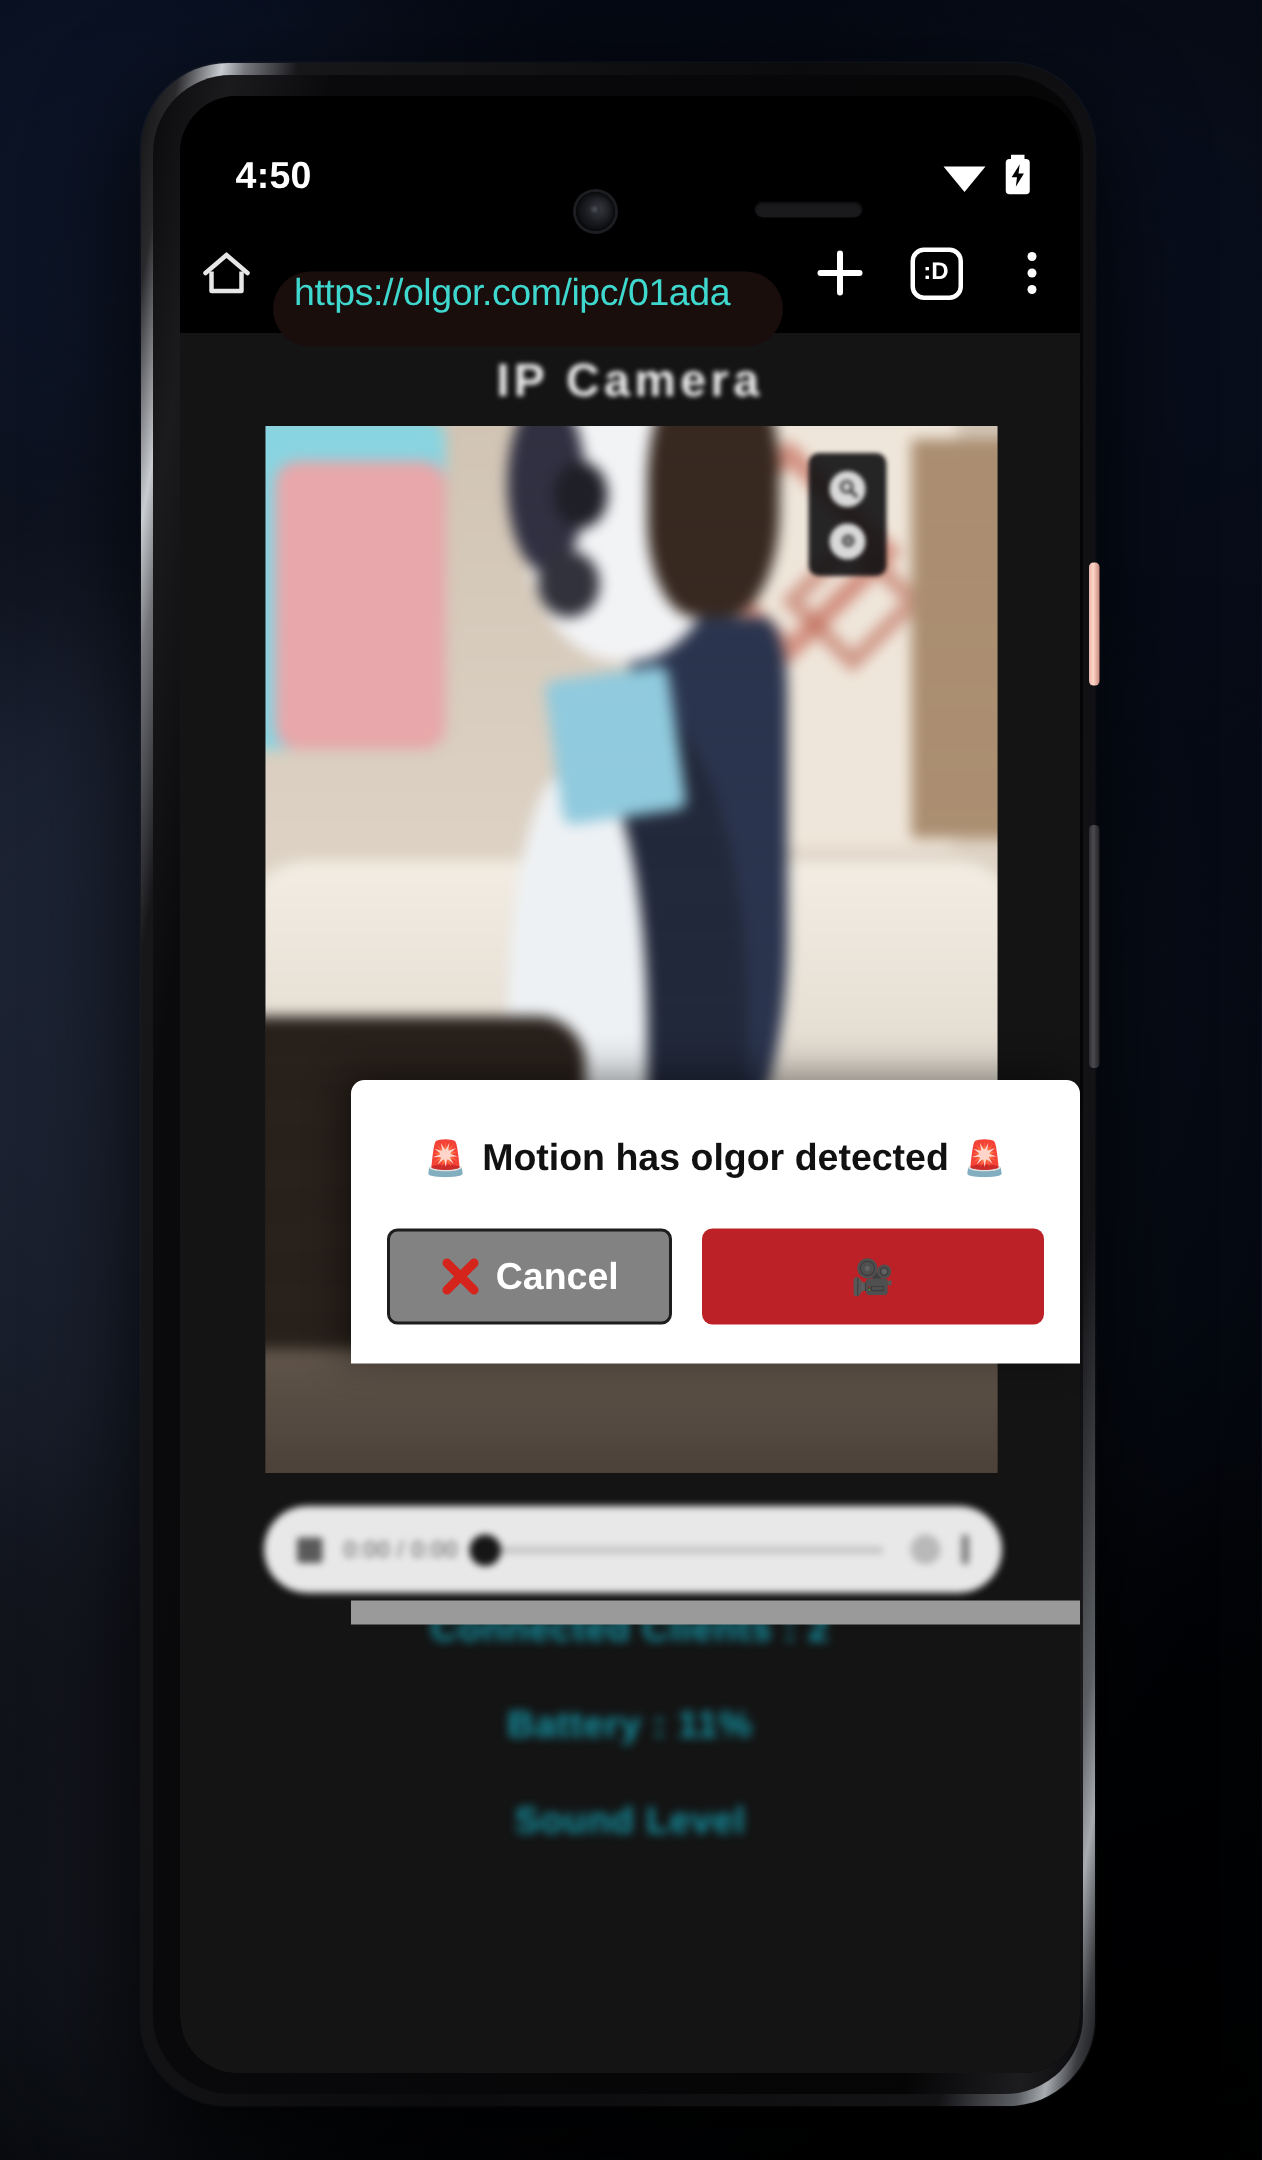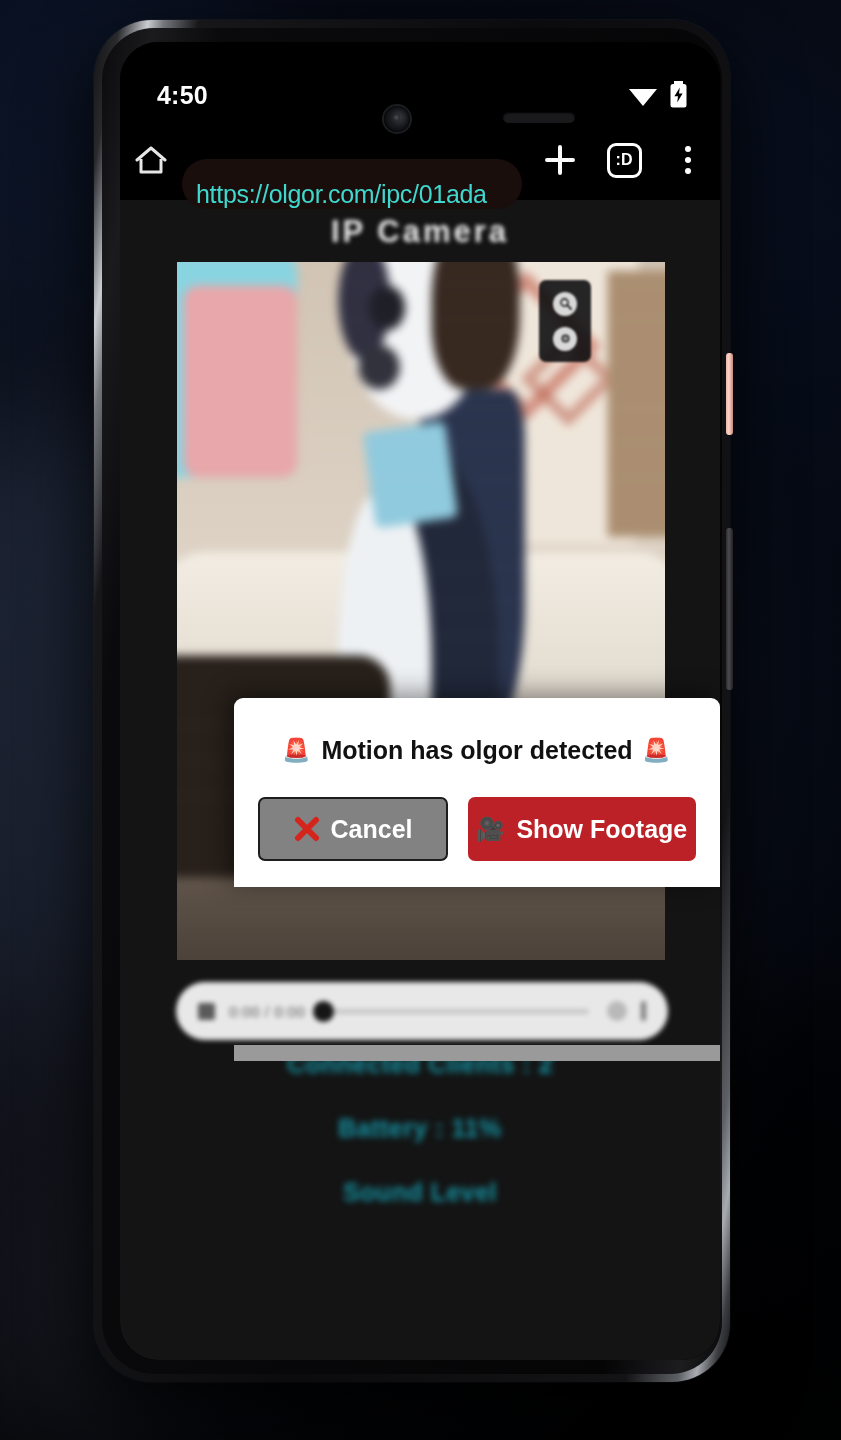--- a/index.html
+++ b/index.html
@@ -22,21 +22,21 @@
   .g7{ right:-160px; top:1020px;width:480px; height:480px; background:#03060c; }
   .g8{ left:130px; top:1330px;  width:700px; height:260px; background:#000208; opacity:.95; }
   .g9{ left:250px; top:-60px;   width:360px; height:240px; background:#060a14; }
   #bgvig{ position:absolute; inset:0;
     background:radial-gradient(ellipse 130% 90% at 20% 55%, rgba(90,105,140,.16), rgba(0,0,0,0) 62%),
                linear-gradient(160deg, rgba(6,10,22,.55), rgba(0,0,0,.9));
   }
 
   
   #phone{
-    position:absolute; left:94px; top:20px; width:636px; height:1362px;
+    position:absolute; left:94px; top:42px; width:636px; height:1362px;
     border-radius:58px;
     background:linear-gradient(100deg,#101012 0%,#2a2a2d 3%,#8d8f93 5%,#c9ccd0 6.2%,#75777c 8%,#17171a 12%,#0b0b0d 50%,#131316 88%,#5d6064 94%,#a8abb0 96%,#3a3c40 98%,#0c0c0e 100%);
     box-shadow:0 24px 70px rgba(0,0,0,.85), 0 0 0 1px rgba(255,255,255,.05);
   }
   #phone-inner{
     position:absolute; left:8px; top:8px; right:8px; bottom:8px;
     border-radius:52px;
     background:linear-gradient(100deg,#0a0a0c,#1b1b1e 6%,#0a0a0c 14%,#050506 86%,#1d1d20 95%,#08080a 100%);
   }
   #screen{
@@ -64,21 +64,21 @@
               padding:0 33px 10px 37px; z-index:20; }
   #clock{ color:#fff; font-size:25px; font-weight:700; letter-spacing:.2px; }
   #status-icons{ display:flex; align-items:flex-end; gap:12px; padding-bottom:2px; }
   .ic{ display:block; }
 
   
   #toolbar{ position:absolute; left:0; top:78px; width:100%; height:80px; background:#000;
             display:flex; align-items:center; z-index:20; }
   #home-btn{ width:62px; display:flex; justify-content:center; align-items:center; }
   #urlbar{ flex:1; height:50px; margin-right:6px; border-radius:26px;
-           background:#1a0e0c; display:flex; align-items:flex-end; padding:0 14px; overflow:hidden;margin-top:47px; }
+           background:#1a0e0c; display:flex; align-items:flex-start; padding:0 14px; overflow:hidden;margin-top:47px; }
   #urltext{ color:#3fd8cf; font-size:25px; white-space:nowrap; letter-spacing:-.3px; }
   .tbtn{ width:64px; height:64px; display:flex; align-items:center; justify-content:center; }
   #tabcount{ width:35px; height:35px; border:3px solid #fff; border-radius:9px;
              display:flex; align-items:center; justify-content:center;
              color:#fff; font-size:16px; font-weight:700; line-height:1; }
   .dots{ display:flex; flex-direction:column; gap:5px; align-items:center; }
   .dots i{ width:6px; height:6px; border-radius:50%; background:#fff; display:block; }
 
   
   #page{ position:absolute; left:0; top:158px; width:100%; bottom:0;
@@ -301,19 +301,18 @@
       </div>
       <div id="dialog-buttons">
         <div class="dbtn" id="btn-cancel">
           <svg width="26" height="26" viewBox="0 0 26 26">
             <path d="M4 4 L22 22 M22 4 L4 22" stroke="#d4241c" stroke-width="6" stroke-linecap="round"></path>
           </svg>
           <span>Cancel</span>
         </div>
         <div class="dbtn" id="btn-show">
           <span class="emoji">🎥</span>
-          <span>Show Footage</span>
         </div>
       </div>
     </div>
 
   </div>
 </div>
 
 </body></html>

